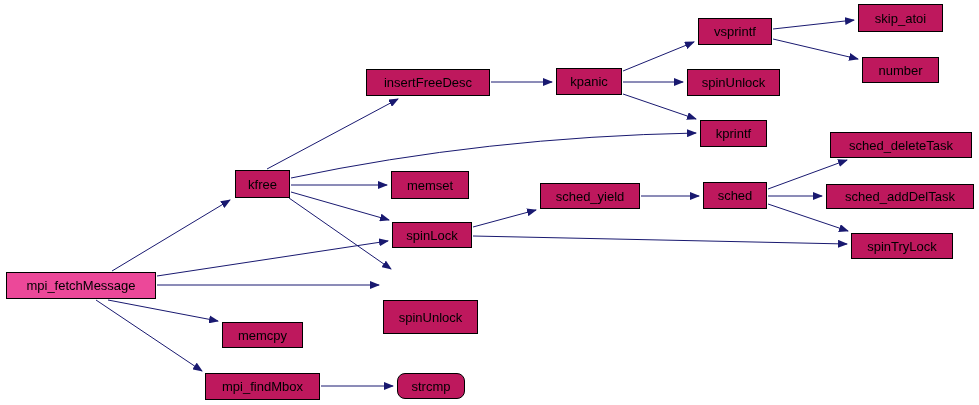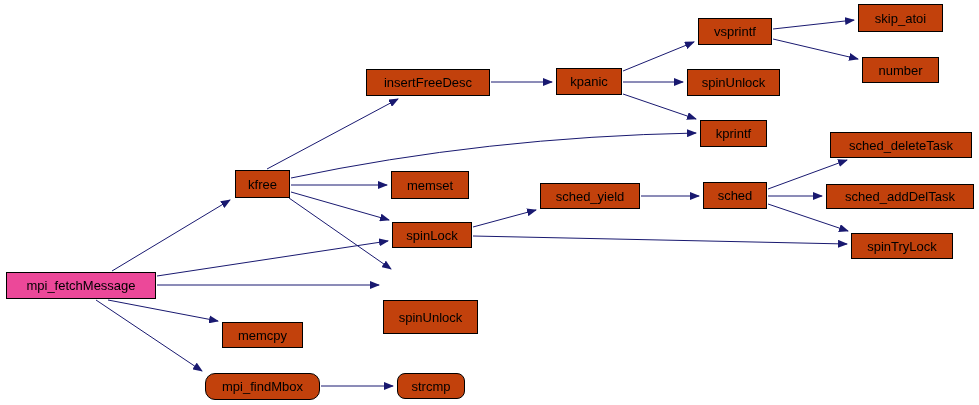--- a/index.html
+++ b/index.html
@@ -23,21 +23,21 @@
     height: 405px;
   }
   .edge-path {
     fill: none;
     stroke-width: 1;
   }
   .node {
     position: absolute;
     box-sizing: border-box;
     border: 1px solid #000000;
-    background: #c2410c;
+    background: #be185d;
     color: #000000;
     font-size: 13px;
     display: flex;
     align-items: center;
     justify-content: center;
     white-space: nowrap;
     cursor: pointer;
   }
   .node.highlighted {
     background: #ec4899;
@@ -80,21 +80,21 @@
       </g>
   </svg>
 
   <div class="node highlighted" style="left: 6px; top: 272px; width: 150px; height: 27px; border-color: rgb(0, 0, 0); color: rgb(0, 0, 0);">mpi_fetchMessage</div>
   <div class="node" style="left: 235px; top: 170px; width: 55px; height: 28px; border-color: rgb(0, 0, 0); color: rgb(0, 0, 0);">kfree</div>
   <div class="node" style="left: 366px; top: 69px; width: 124px; height: 27px; border-color: rgb(0, 0, 0); color: rgb(0, 0, 0);">insertFreeDesc</div>
   <div class="node" style="left: 391px; top: 171px; width: 78px; height: 28px; border-color: rgb(0, 0, 0); color: rgb(0, 0, 0);">memset</div>
   <div class="node" style="left: 392px; top: 222px; width: 80px; height: 26px; border-color: rgb(0, 0, 0); color: rgb(0, 0, 0);">spinLock</div>
   <div class="node" style="left: 383px; top: 272px; width: 95px; height: 34px; border-color: rgb(0, 0, 0); color: rgb(0, 0, 0); margin-top: 28px;">spinUnlock</div>
   <div class="node" style="left: 222px; top: 322px; width: 81px; height: 26px; border-color: rgb(0, 0, 0); color: rgb(0, 0, 0);">memcpy</div>
-  <div class="node" style="left: 205px; top: 373px; width: 115px; height: 27px; border-color: rgb(0, 0, 0); color: rgb(0, 0, 0); border-radius: 10px;">mpi_findMbox</div>
+  <div class="node" style="left: 205px; top: 373px; width: 115px; height: 27px; border-color: rgb(0, 0, 0); color: rgb(0, 0, 0);">mpi_findMbox</div>
   <div class="node" style="left: 397px; top: 373px; width: 68px; height: 26px; border-color: rgb(0, 0, 0); color: rgb(0, 0, 0); border-radius: 8px;">strcmp</div>
   <div class="node" style="left: 556px; top: 68px; width: 66px; height: 27px; border-color: rgb(0, 0, 0); color: rgb(0, 0, 0);">kpanic</div>
   <div class="node" style="left: 698px; top: 18px; width: 74px; height: 27px; border-color: rgb(0, 0, 0); color: rgb(0, 0, 0);">vsprintf</div>
   <div class="node" style="left: 687px; top: 69px; width: 93px; height: 27px; border-color: rgb(0, 0, 0); color: rgb(0, 0, 0);">spinUnlock</div>
   <div class="node" style="left: 700px; top: 120px; width: 67px; height: 27px; border-color: rgb(0, 0, 0); color: rgb(0, 0, 0);">kprintf</div>
   <div class="node" style="left: 858px; top: 4px; width: 85px; height: 28px; border-color: rgb(0, 0, 0); color: rgb(0, 0, 0);">skip_atoi</div>
   <div class="node" style="left: 862px; top: 57px; width: 77px; height: 26px; border-color: rgb(0, 0, 0); color: rgb(0, 0, 0);">number</div>
   <div class="node" style="left: 540px; top: 183px; width: 100px; height: 26px; border-color: rgb(0, 0, 0); color: rgb(0, 0, 0);">sched_yield</div>
   <div class="node" style="left: 703px; top: 182px; width: 64px; height: 27px; border-color: rgb(0, 0, 0); color: rgb(0, 0, 0);">sched</div>
   <div class="node" style="left: 830px; top: 132px; width: 142px; height: 26px; border-color: rgb(0, 0, 0); color: rgb(0, 0, 0);">sched_deleteTask</div>

